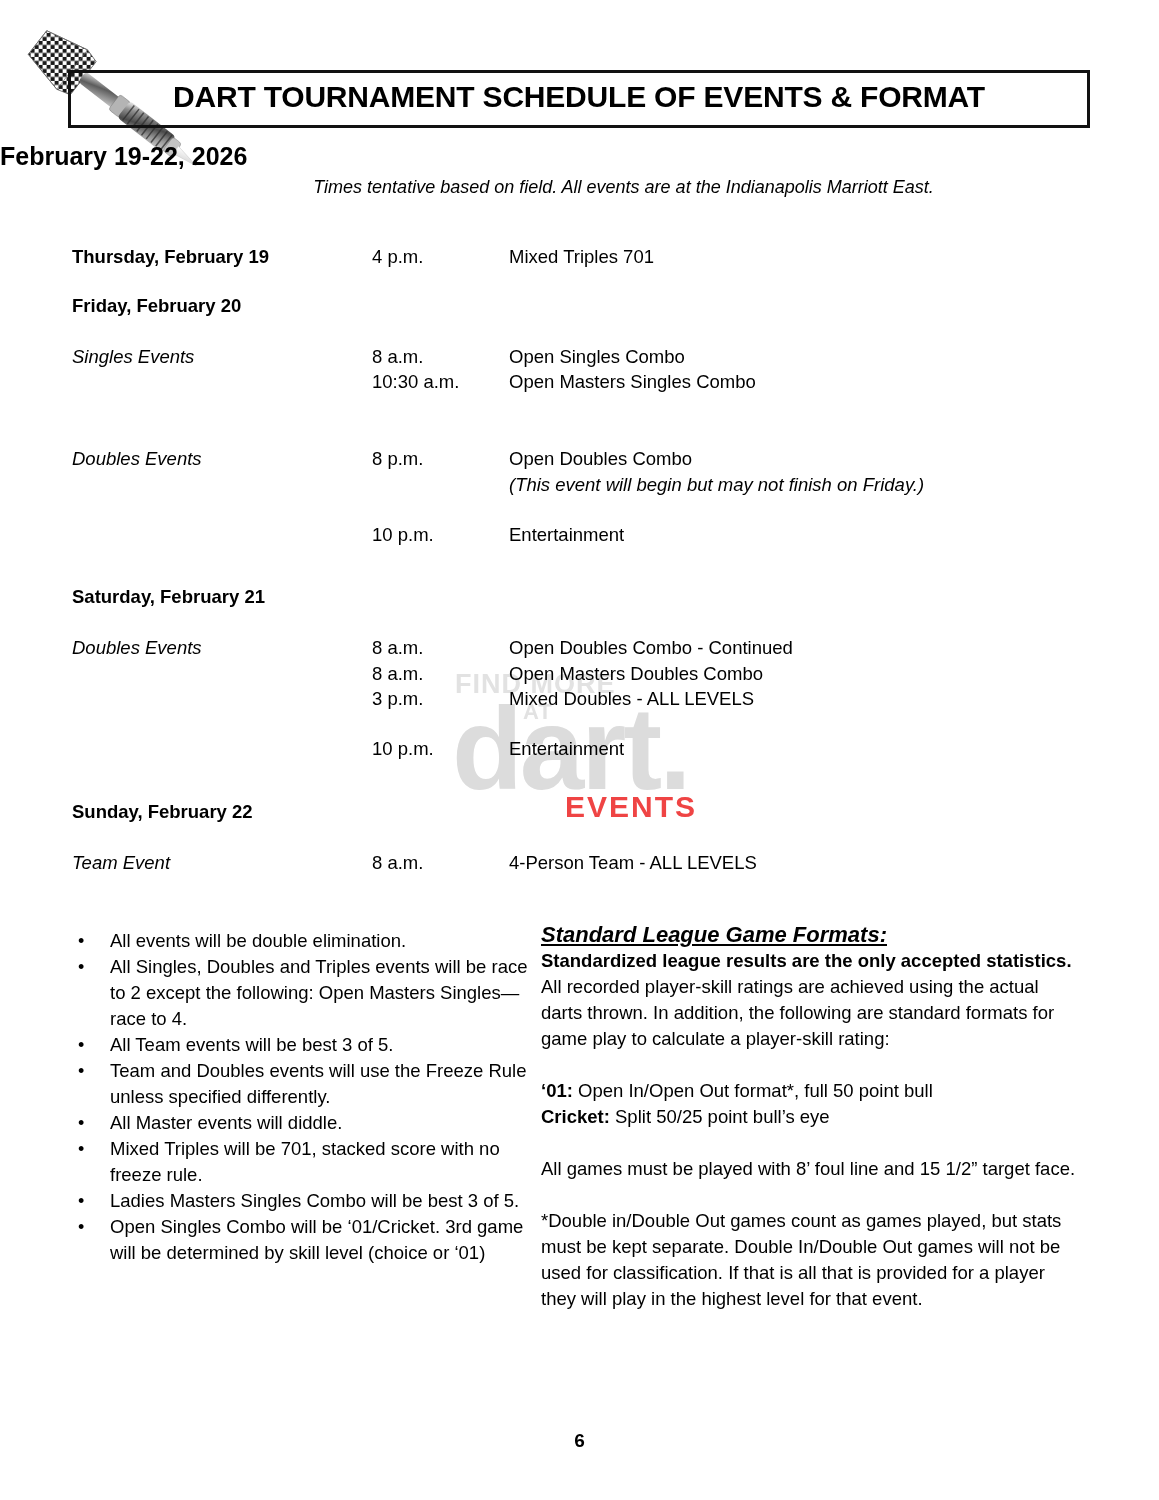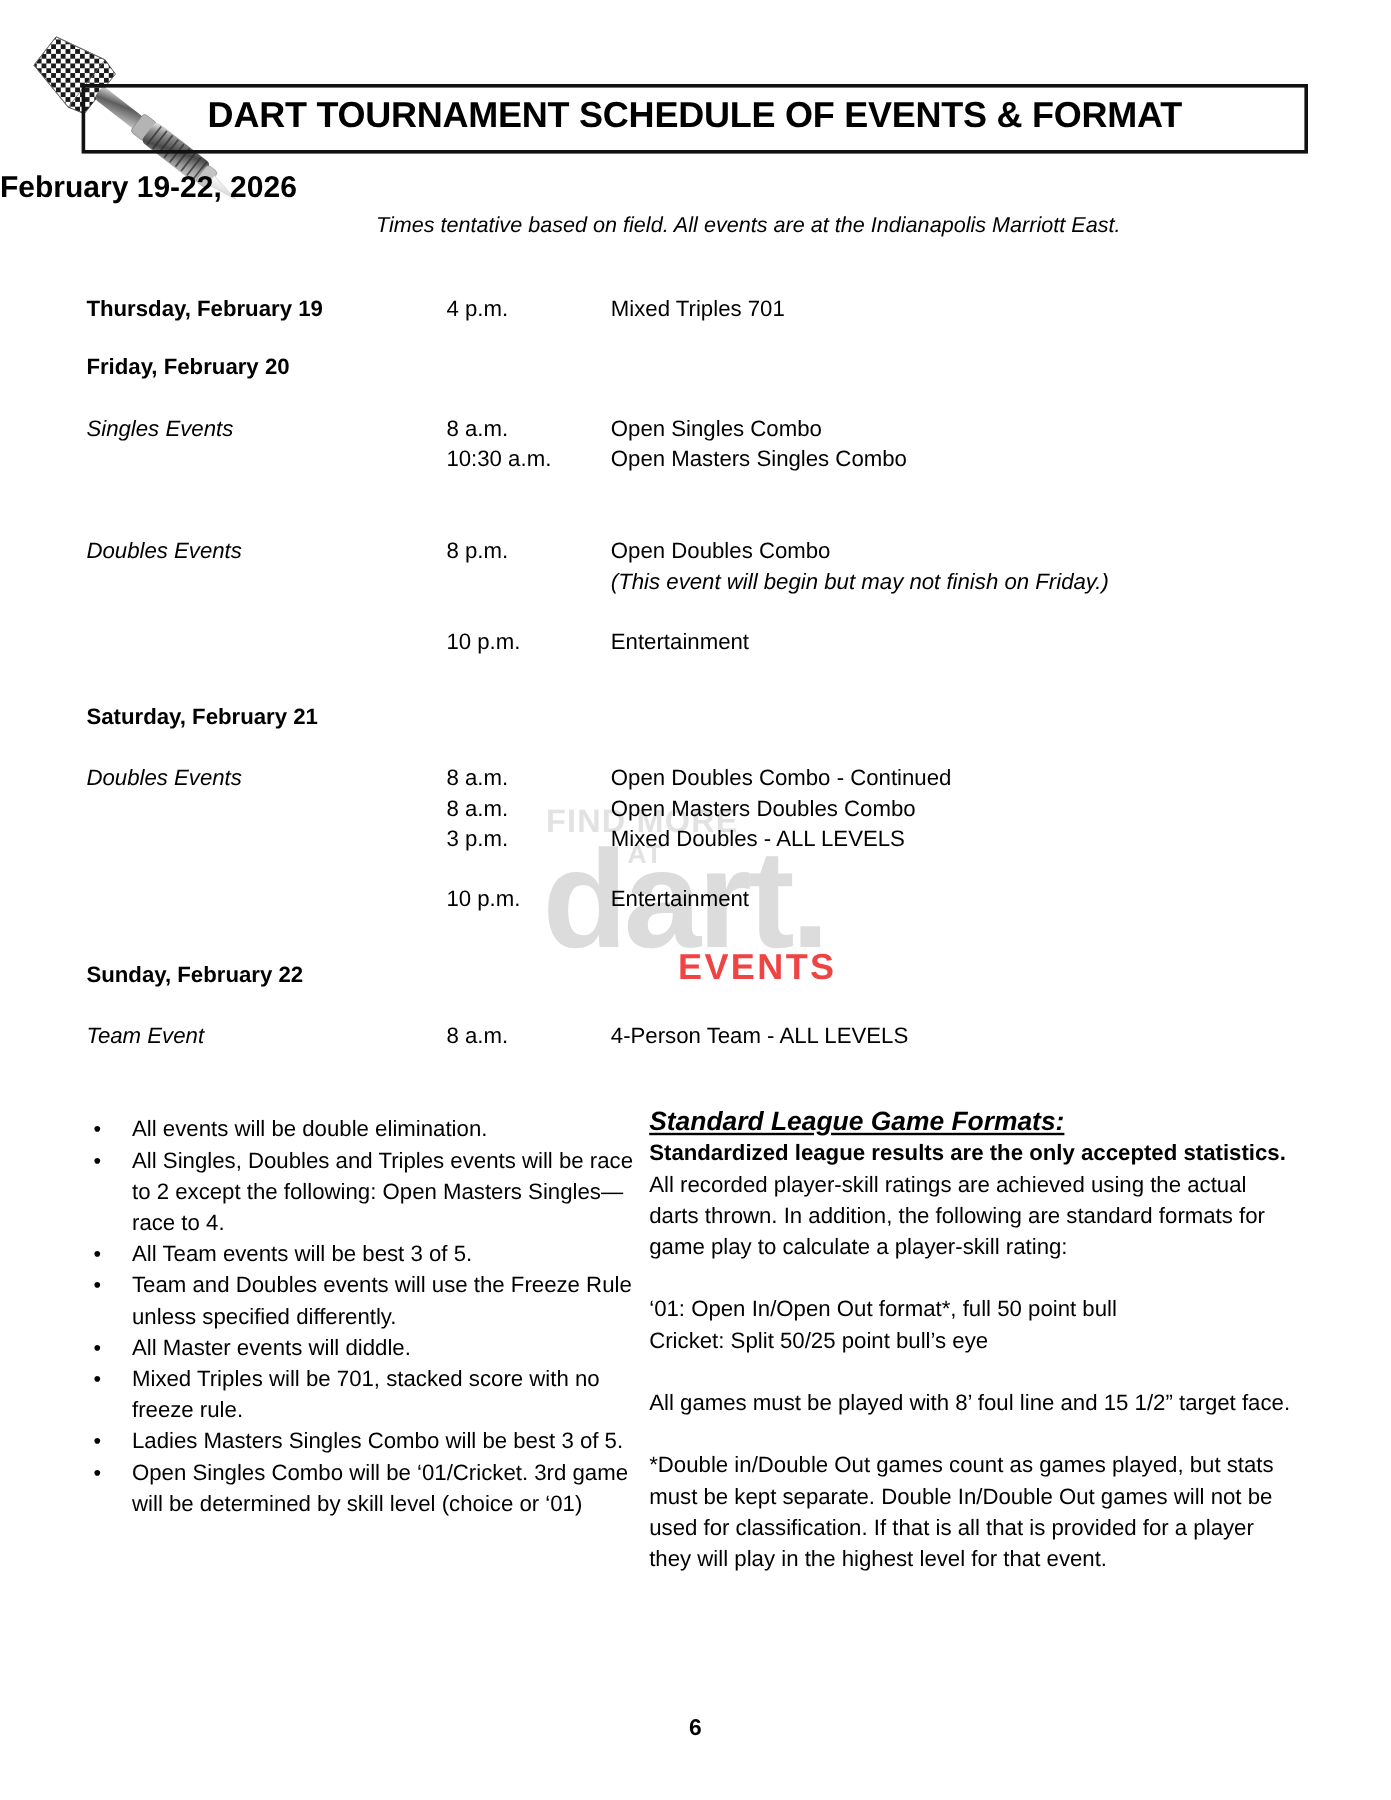--- a/index.html
+++ b/index.html
@@ -194,21 +194,21 @@
     font-size: 18px;
     line-height: 26px;
   }
   .rc-para {
     font-size: 18.5px;
     line-height: 26px;
     margin: 0;
   }
   .rc-para.bold { font-weight: bold; }
   .rc-gap { height: 26px; }
-  .lead-bold { font-weight: normal; }
+  .lead-bold { font-weight: bold; }
 
   
   #page-number {
     position: absolute;
     left: 0;
     top: 1430px;
     width: 1159px;
     text-align: center;
     font-size: 19px;
     font-weight: bold;

